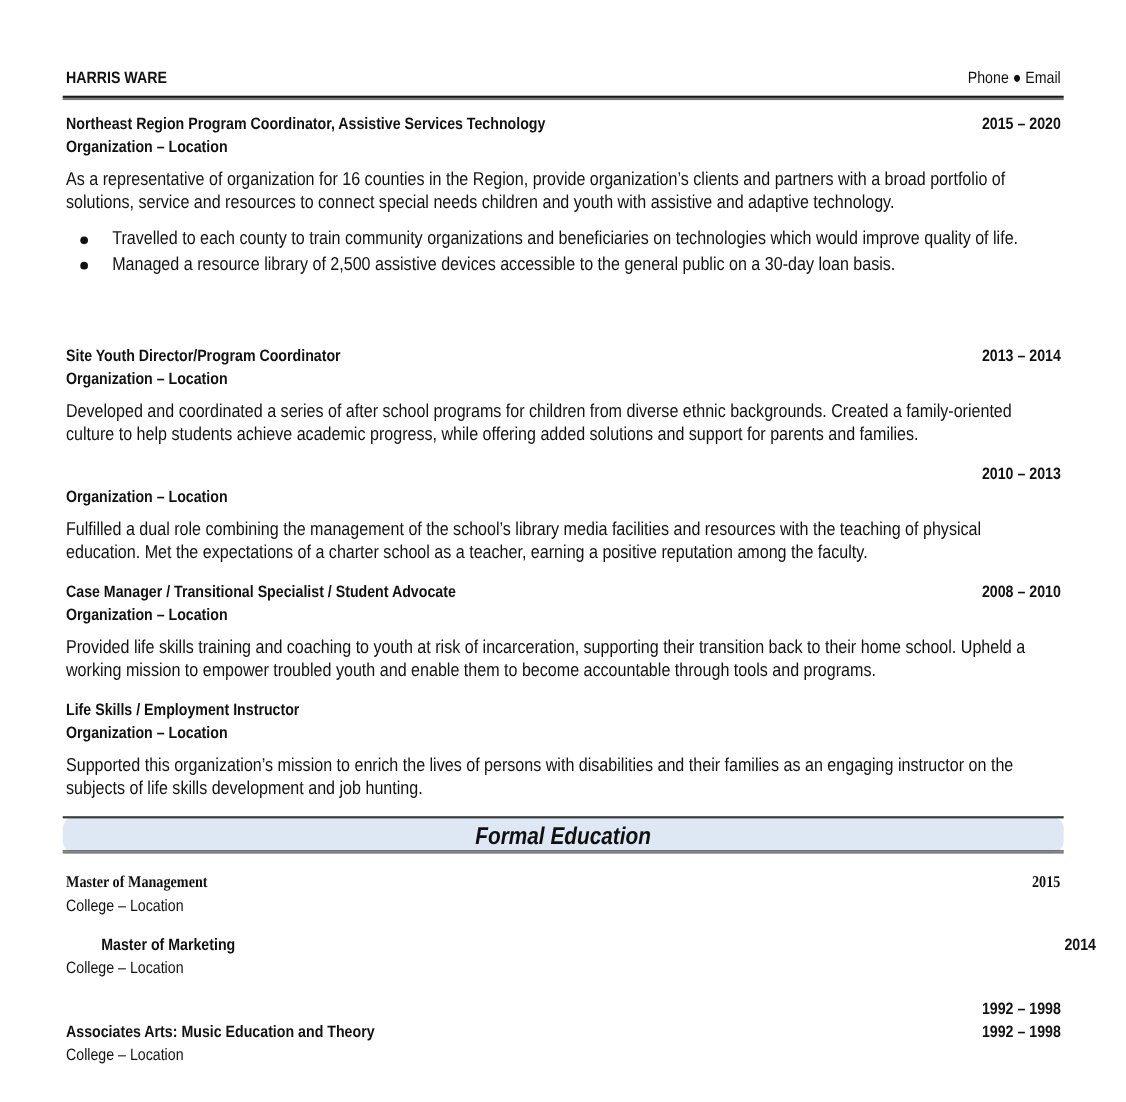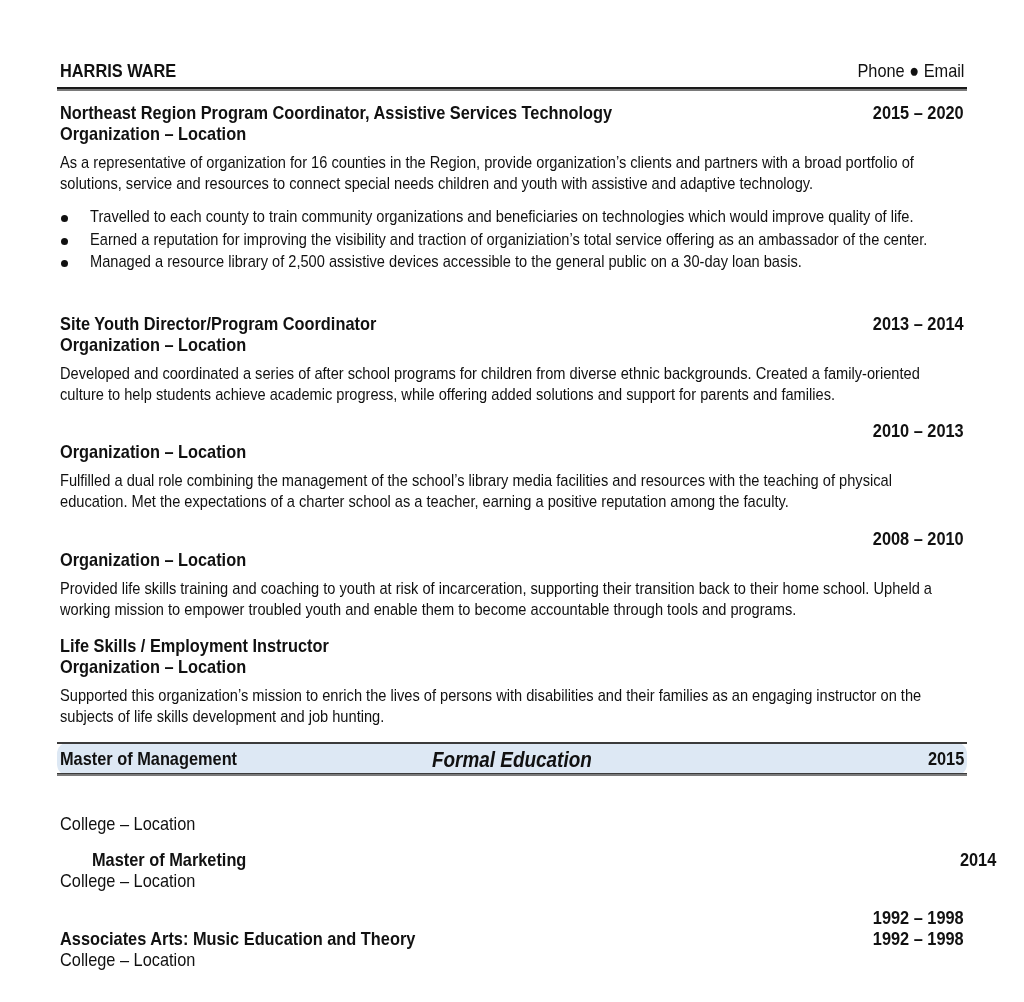--- a/index.html
+++ b/index.html
@@ -3,28 +3,28 @@
 <meta charset="utf-8">
 <style>
   html, body { margin: 0; padding: 0; background: #ffffff; }
   body {
     width: 1024px; height: 1002px; overflow: hidden; position: relative;
     font-family: "Liberation Sans", sans-serif; color: #111111;
   }
   .page { position: absolute; left: 60px; top: 0; width: 904px; }
   .nx { display: inline-block; transform: scaleX(0.86); transform-origin: left center; white-space: nowrap; }
   .nxr { display: inline-block; transform: scaleX(0.86); transform-origin: right center; white-space: nowrap; }
-  .row { position: absolute; left: 0; width: 904px; height: 21px; font-size: 19px; line-height: 21px; }
+  .row { position: absolute; left: 0; width: 904px; height: 21px; font-size: 15px; line-height: 21px; }
   .row .l { position: absolute; left: 0; top: 0; }
   .row .r { position: absolute; right: 0; top: 0; }
   .b { font-weight: bold; }
   .rule-top { position: absolute; left: -3px; width: 910px; top: 87px; height: 2px; background: #1a1a1a; }
   .rule-top2 { position: absolute; left: -3px; width: 910px; top: 89px; height: 2px; background: #7a7a7a; }
   .para { position: absolute; left: 0; width: 960px; font-size: 17px; line-height: 21px; transform: scaleX(0.86); transform-origin: left top; white-space: nowrap; }
-  .bullets { position: absolute; left: 0; width: 904px; font-size: 17px; line-height: 22.5px; margin: 0; padding: 0; list-style: none; }
+  .bullets { position: absolute; left: 12px; width: 904px; font-size: 17px; line-height: 22.5px; margin: 0; padding: 0; list-style: none; }
   .bullets li { position: relative; height: 22.5px; }
   .bullets .dot { position: absolute; left: 1px; top: 9px; width: 7px; height: 7px; border-radius: 50%; background: #111; }
   .bullets .txt { position: absolute; left: 30px; top: 0; }
   .band { position: absolute; left: -3px; width: 910px; top: 742px; height: 34px; background: #dde8f4; border-radius: 12px; }
   .band .t1 { position: absolute; left: 0; right: 0; top: 0; height: 2px; background: #3b3b3b; }
   .band .b1 { position: absolute; left: 0; right: 0; bottom: 0; height: 2px; background: #7a7a7a; }
   .band .b2 { position: absolute; left: 0; right: 0; bottom: 2px; height: 1px; background: #3b3b3b; }
   .band .title { position: absolute; left: 0; right: 0; top: 5px; text-align: center; font-size: 22px; line-height: 26px; font-weight: bold; font-style: italic; }
   .band .title span { display: inline-block; transform: scaleX(0.86); }
 </style>
@@ -52,24 +52,20 @@
       <div>As a representative of organization for 16 counties in the Region, provide organization’s clients and partners with a broad portfolio of</div>
       <div>solutions, service and resources to connect special needs children and youth with assistive and adaptive technology.</div>
     </div>
     <ul class="bullets" style="top:206px;">
       <li>
           <span class="dot"></span>
           <span class="txt"><span class="nx">Travelled to each county to train community organizations and beneficiaries on technologies which would improve quality of life.</span></span>
         </li>
       <li>
           <span class="dot"></span>
-          <span class="txt"><span class="nx">Earned a reputation for improving the visibility and traction of organiziation’s total service offering as an ambassador of the center.</span></span>
-        </li>
-      <li>
-          <span class="dot"></span>
           <span class="txt"><span class="nx">Managed a resource library of 2,500 assistive devices accessible to the general public on a 30-day loan basis.</span></span>
         </li>
     </ul>
   </div>
 
   <div>
     <div class="row b" style="top:313px;text-decoration:underline;">
       <span class="l"><span class="nx">Site Youth Director/Program Coordinator</span></span>
       <span class="r"><span class="nxr">2013 – 2014</span></span>
     </div>
@@ -90,20 +86,21 @@
       <span class="l"><span class="nx">Organization – Location</span></span>
     </div>
     <div class="para" style="top:470px;">
       <div>Fulfilled a dual role combining the management of the school’s library media facilities and resources with the teaching of physical</div>
       <div>education. Met the expectations of a charter school as a teacher, earning a positive reputation among the faculty.</div>
     </div>
   </div>
 
   <div>
     <div class="row b" style="top:528px;">
+      <span class="l"><span class="nx">Case Manager / Transitional Specialist / Student Advocate</span></span>
       <span class="r"><span class="nxr">2008 – 2010</span></span>
     </div>
     <div class="row b" style="top:549px;">
       <span class="l"><span class="nx">Organization – Location</span></span>
     </div>
     <div class="para" style="top:578px;">
       <div>Provided life skills training and coaching to youth at risk of incarceration, supporting their transition back to their home school. Upheld a</div>
       <div>working mission to empower troubled youth and enable them to become accountable through tools and programs.</div>
     </div>
   </div>
@@ -122,21 +119,21 @@
   </div>
 
   <div class="band">
     <div class="t1"></div>
     <div class="title"><span>Formal Education</span></div>
     <div class="b2"></div>
     <div class="b1"></div>
   </div>
 
   <div>
-    <div class="row b" style="top:748px;">
+    <div class="row b" style="top:792px;font-family:Liberation Serif, serif;">
       <span class="l"><span class="nx">Master of Management</span></span>
       <span class="r"><span class="nxr">2015</span></span>
     </div>
     <div class="row" style="top:813px;">
       <span class="l"><span class="nx">College – Location</span></span>
     </div>
   </div>
 
   <div>
     <div class="row b" style="top:849px;margin-left:32px;">

